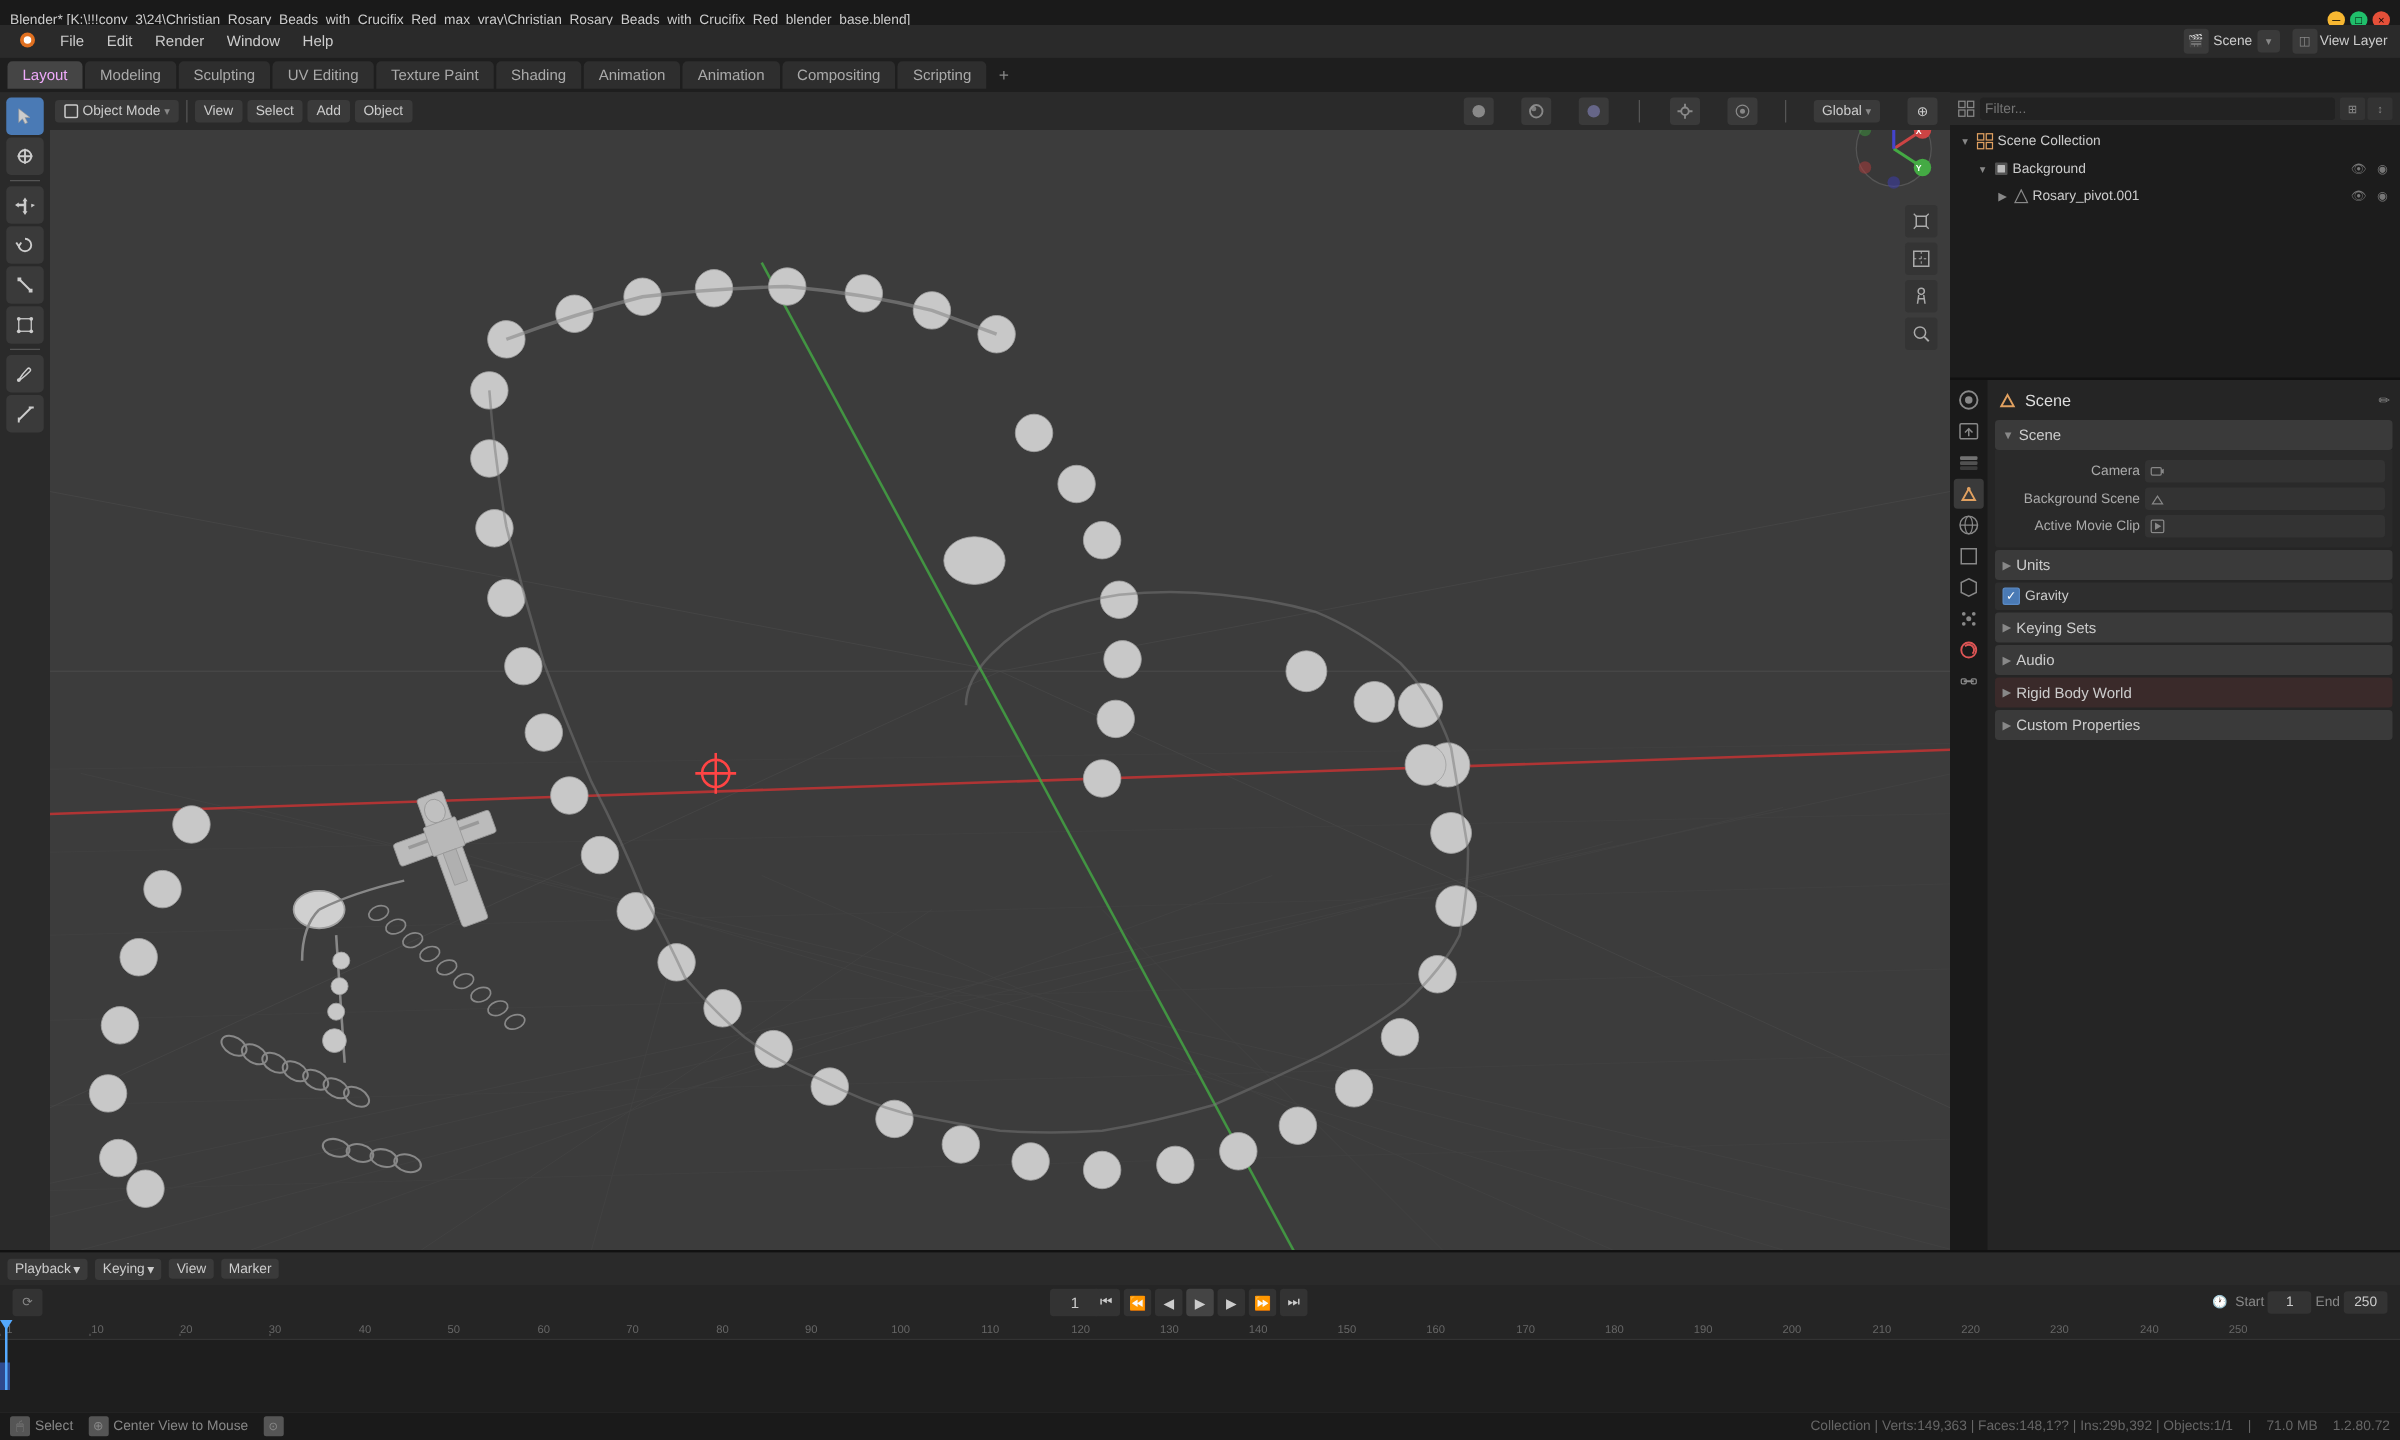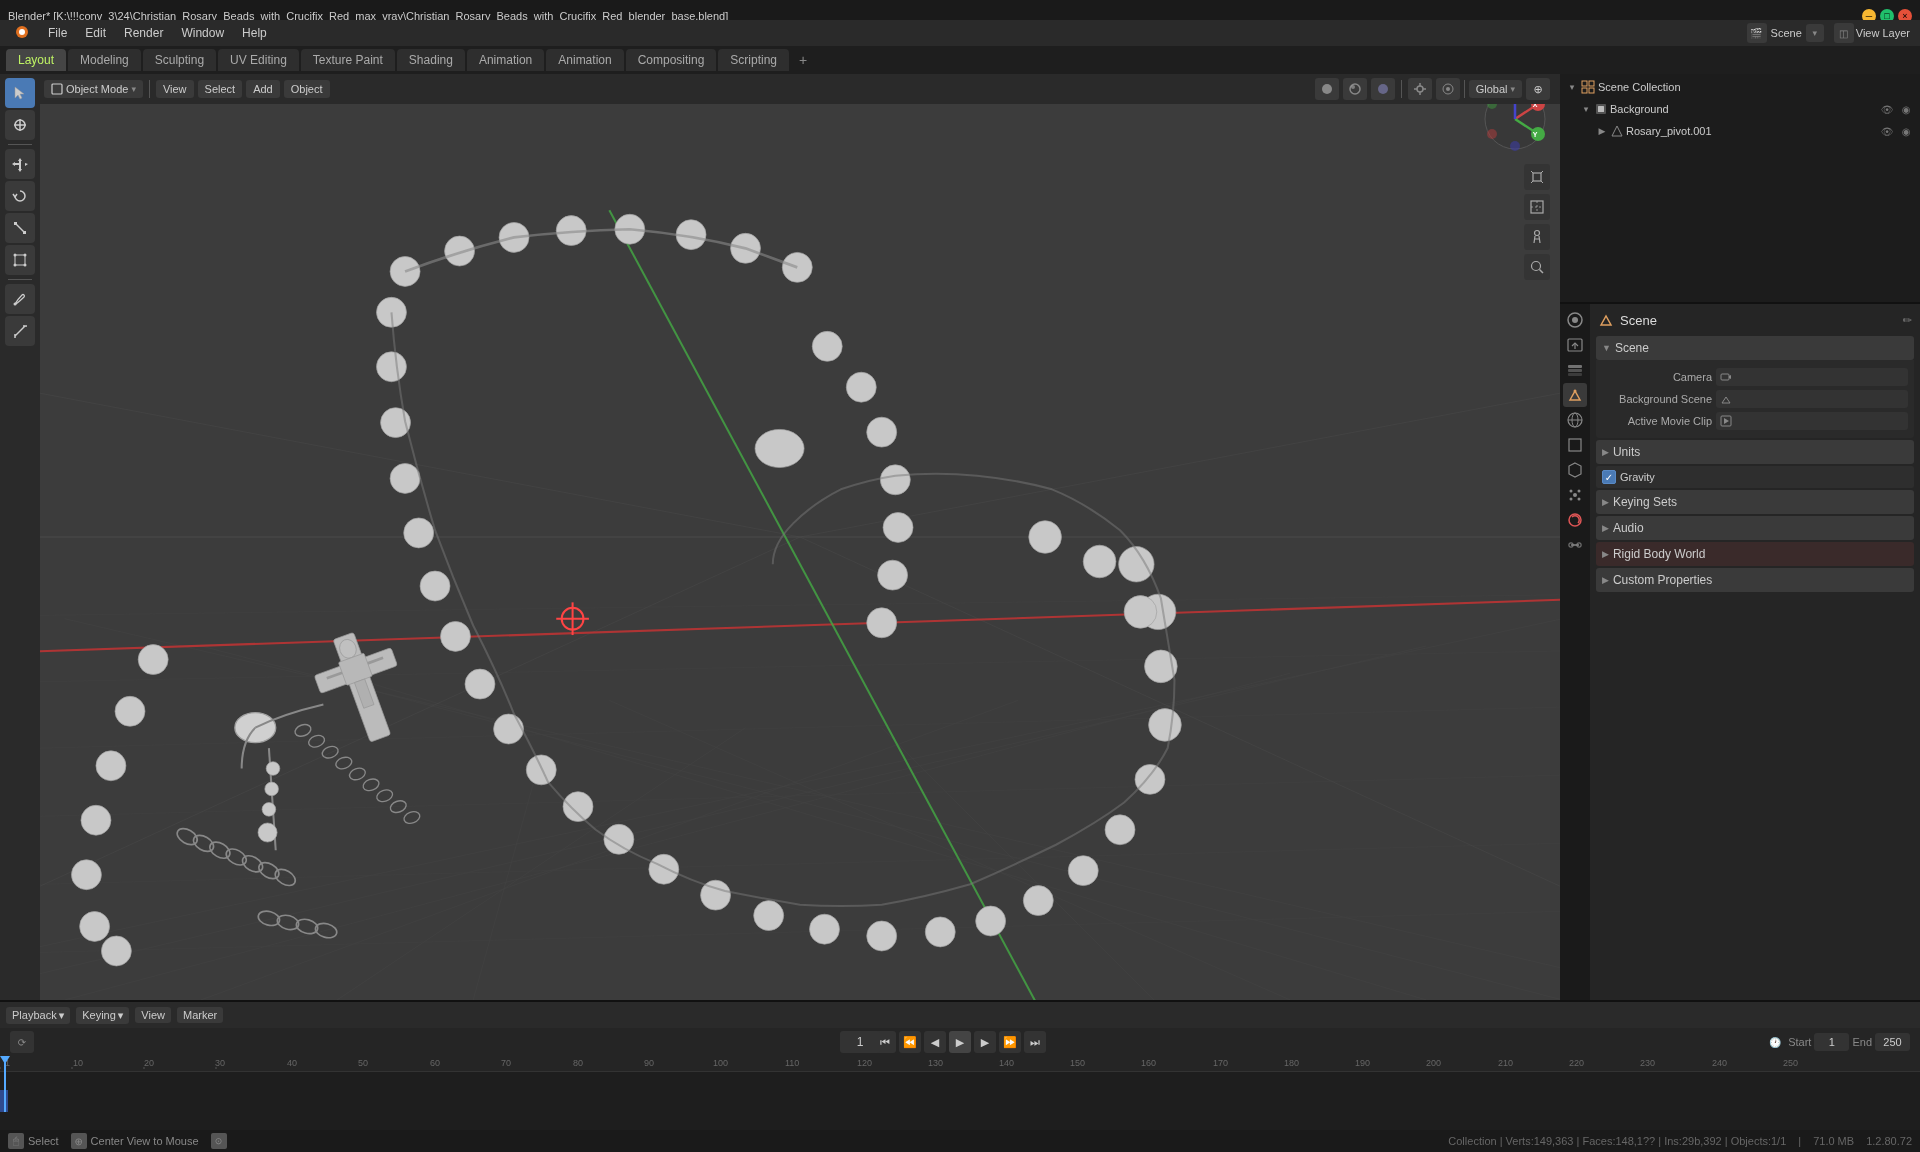--- a/index.html
+++ b/index.html
@@ -76,21 +76,21 @@
       gap: 2px;
     }
     .workspace-tab {
       padding: 4px 12px;
       color: #aaa;
       font-size: 12px;
       cursor: pointer;
       border-radius: 4px 4px 0 0;
       background: #2e2e2e;
     }
-    .workspace-tab.active { background: #454545; color: #bef264; }
+    .workspace-tab.active { background: #454545; color: #f0abfc; }
     .workspace-tab-add {
       padding: 4px 8px;
       color: #888;
       font-size: 14px;
       cursor: pointer;
     }
     .toolbar-separator {
       width: 1px;
       height: 18px;
       background: #555;
@@ -647,20 +647,33 @@
         <line x1="3" y1="13" x2="13" y2="3" stroke="#ccc" stroke-width="1.5"></line>
         <line x1="3" y1="11" x2="3" y2="15" stroke="#ccc" stroke-width="1.5"></line>
         <line x1="11" y1="3" x2="15" y2="3" stroke="#ccc" stroke-width="1.5"></line>
       </svg>
   </div>
 </div>
 
 <div id="right-area" style="width: 360px; right: 0px; bottom: 152px;">
 
   <div id="outliner-panel">
+    <div id="outliner-header">
+      <svg width="14" height="14" viewBox="0 0 14 14">
+          <rect x="1" y="1" width="5" height="5" fill="none" stroke="#888" stroke-width="1"></rect>
+          <rect x="8" y="1" width="5" height="5" fill="none" stroke="#888" stroke-width="1"></rect>
+          <rect x="1" y="8" width="5" height="5" fill="none" stroke="#888" stroke-width="1"></rect>
+          <rect x="8" y="8" width="5" height="5" fill="none" stroke="#888" stroke-width="1"></rect>
+        </svg>
+      <input id="outliner-search" type="text" style="flex: 1 1 0%; height: 18px; background: rgb(34, 34, 34); border: none; border-radius: 3px; color: rgb(204, 204, 204); font-size: 11px; padding: 0px 4px; outline: none;" placeholder="Filter...">
+      <div style="display:flex;gap:2px;">
+        <div style="width:20px;height:18px;background:#333;border-radius:2px;display:flex;align-items:center;justify-content:center;font-size:9px;color:#888;cursor:pointer;">⊞</div>
+        <div style="width:20px;height:18px;background:#333;border-radius:2px;display:flex;align-items:center;justify-content:center;font-size:9px;color:#888;cursor:pointer;">↕</div>
+      </div>
+    </div>
     <div id="outliner-body">
 
       <div class="outliner-item">
         <div class="outliner-triangle">▾</div>
         <svg width="14" height="14" viewBox="0 0 14 14">
             <rect x="1" y="1" width="5" height="5" fill="none" stroke="#e0a060" stroke-width="1"></rect>
             <rect x="8" y="1" width="5" height="5" fill="none" stroke="#e0a060" stroke-width="1"></rect>
             <rect x="1" y="8" width="5" height="5" fill="none" stroke="#e0a060" stroke-width="1"></rect>
             <rect x="8" y="8" width="5" height="5" fill="none" stroke="#e0a060" stroke-width="1"></rect>
           </svg>
@@ -859,21 +872,21 @@
       <span>Object Mode</span>
       <span class="arrow">▾</span>
     </div>
     <div class="toolbar-separator"></div>
     <div class="vp-mode-btn">View</div>
     <div class="vp-mode-btn">Select</div>
     <div class="vp-mode-btn">Add</div>
     <div class="vp-mode-btn">Object</div>
     <div style="flex:1"></div>
 
-    <div id="vp-right-toolbar" style="position:relative;display:flex;align-items:center;gap:4px;">
+    <div id="vp-right-toolbar" style="position:relative;display:flex;align-items:center;gap:22px;">
       <div class="vp-icon-btn">
         <svg width="14" height="14" viewBox="0 0 14 14">
             <circle cx="7" cy="7" r="5" fill="#888"></circle>
           </svg>
       </div>
       <div class="vp-icon-btn">
         <svg width="14" height="14" viewBox="0 0 14 14">
             <circle cx="7" cy="7" r="5" fill="none" stroke="#888" stroke-width="1.5"></circle>
             <circle cx="5" cy="5" r="2" fill="#aaa" opacity="0.6"></circle>
           </svg>

